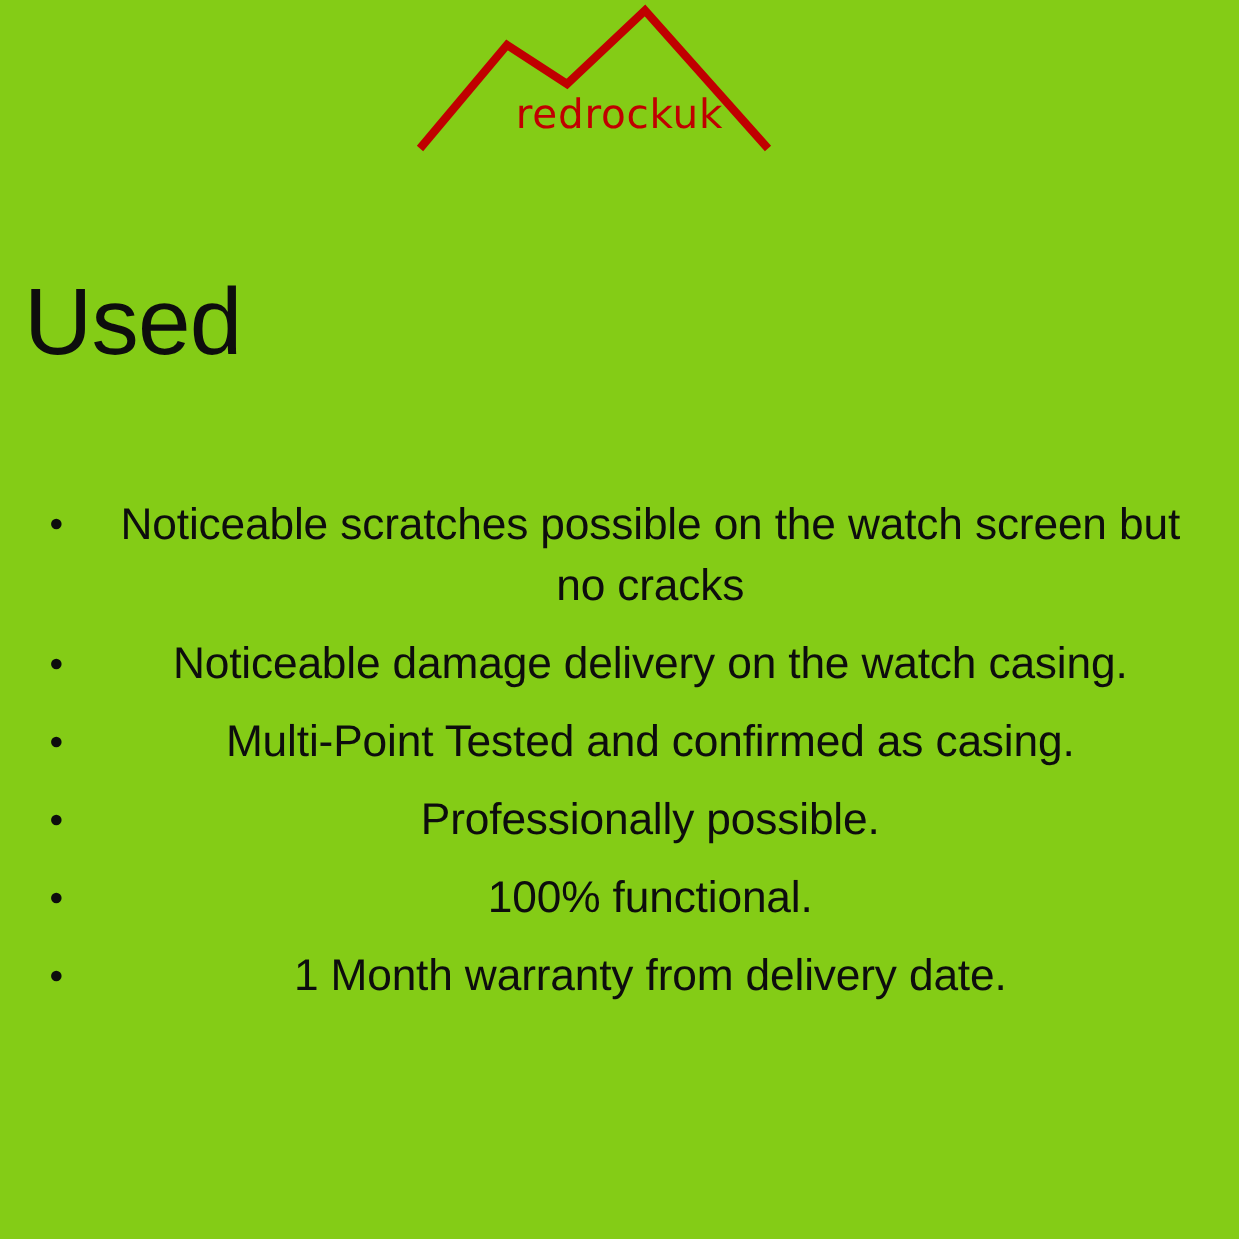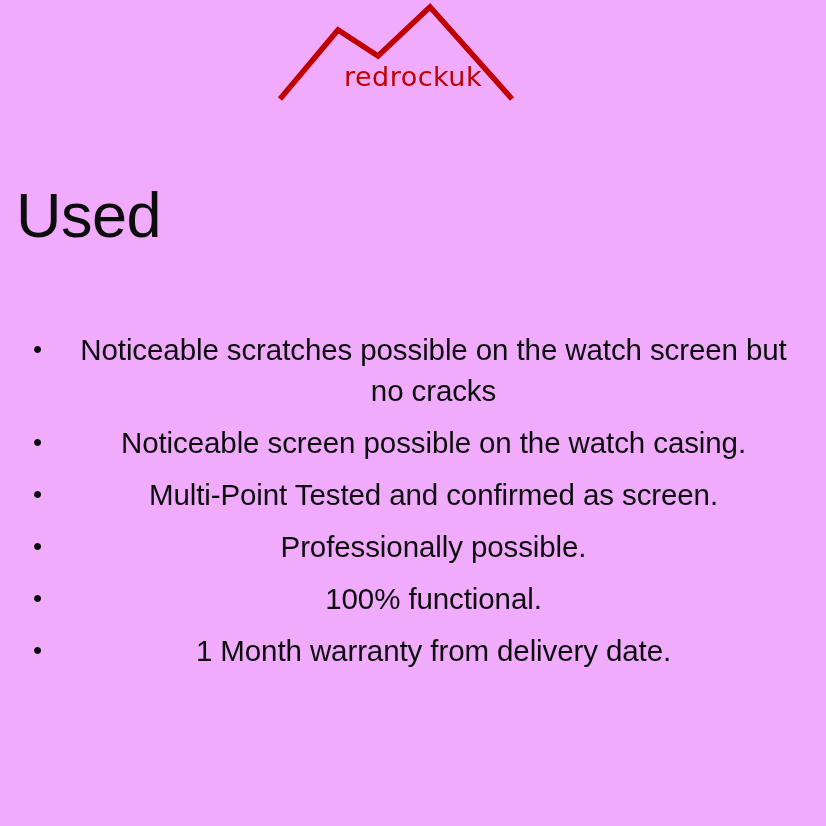--- a/index.html
+++ b/index.html
@@ -101,46 +101,46 @@
     text-align: left;
   }
   .bullet-text {
     display: block;
     text-align: center;
   }
 </style>
 </head>
 <body>
 
-<div id="card" style="background: #f0abfc;">
+<div id="card" style="background: #84cc16;">
 
   <div id="brand-logo">
     <svg width="826" height="110" viewBox="0 0 826 110">
       <polyline id="logo-mark-path" fill="none" stroke="#C00000" stroke-width="5.5" stroke-linejoin="miter" stroke-linecap="butt" points="280,99 338,30 378,56 430,7 512,99"></polyline>
     </svg>
     <div id="logo-wordmark" style="color: rgb(192, 0, 0);">redrockuk</div>
   </div>
 
   <div id="page-title" style="color: rgb(13, 13, 13);">Used</div>
 
   <ul id="condition-list">
 
     <li class="bullet-row">
       <span class="bullet-marker">•</span>
       <span class="bullet-text">Noticeable scratches possible on the watch screen but no cracks</span>
     </li>
 
     <li class="bullet-row">
       <span class="bullet-marker">•</span>
-      <span class="bullet-text">Noticeable screen possible on the watch casing.</span>
+      <span class="bullet-text">Noticeable damage delivery on the watch casing.</span>
     </li>
 
     <li class="bullet-row">
       <span class="bullet-marker">•</span>
-      <span class="bullet-text">Multi-Point Tested and confirmed as screen.</span>
+      <span class="bullet-text">Multi-Point Tested and confirmed as casing.</span>
     </li>
 
     <li class="bullet-row">
       <span class="bullet-marker">•</span>
       <span class="bullet-text">Professionally possible.</span>
     </li>
 
     <li class="bullet-row">
       <span class="bullet-marker">•</span>
       <span class="bullet-text">100% functional.</span>

